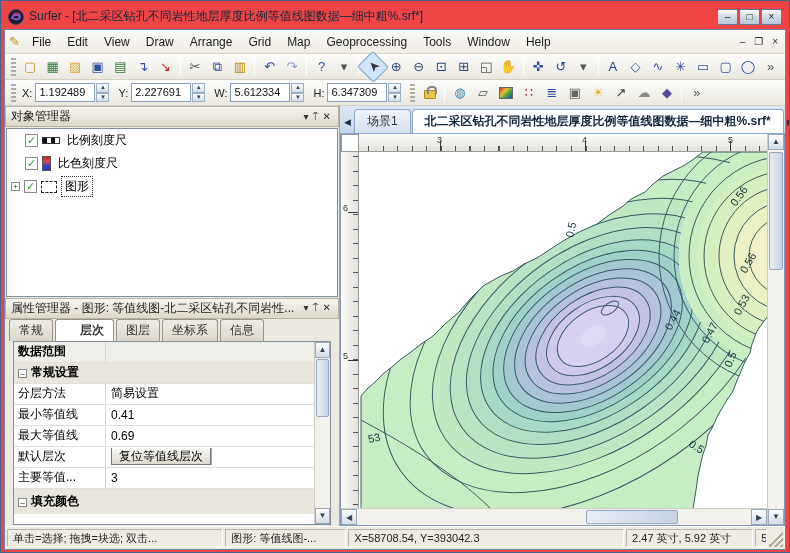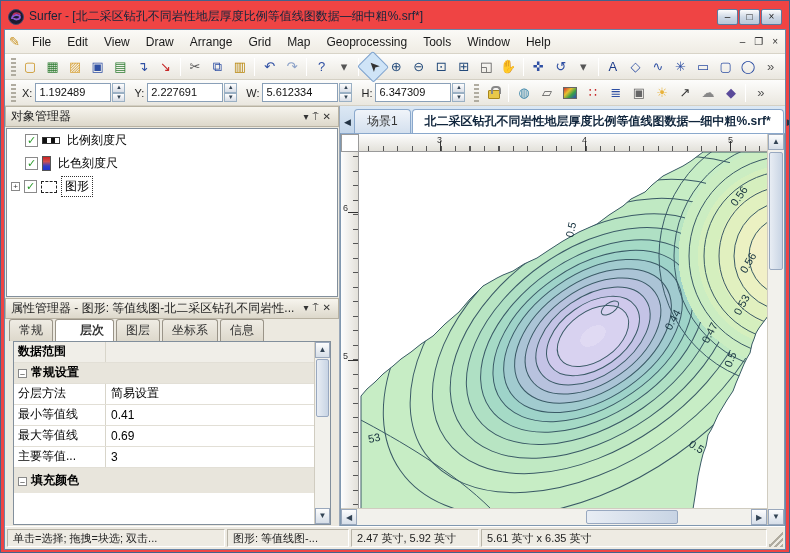--- a/index.html
+++ b/index.html
@@ -22,21 +22,21 @@
   
   .toolbar{height:26px;background:linear-gradient(#fdfdfc,#eae7df);display:flex;align-items:center;padding:0 3px;border-bottom:1px solid #d4d0c4;font-size:12px;}
   .grip{width:5px;height:18px;margin:0 3px;background:repeating-linear-gradient(180deg,#b0aca0 0 2px,transparent 2px 4px);}
   .tsep{width:1px;height:18px;background:#c4c0b4;margin:0 3px;border-right:1px solid #fff;}
   .tool{width:23px;height:22px;display:flex;align-items:center;justify-content:center;font-size:13px;border:1px solid transparent;border-radius:2px;}
   .tool.active{background:#cfe4f7;border-color:#7da2ce;}
   .tool.rot135{transform:rotate(-135deg);}
   
   .cfield{display:flex;align-items:center;margin-right:6px;}
   .cfield .flab{font-size:11px;color:#222;margin:0 3px;}
-  .fbox{width:76px;height:19px;background:#fff;border:1px solid #8aa0b8;font-size:11px;padding:2px 3px;color:#111;}
+  .fbox{width:60px;height:19px;background:#fff;border:1px solid #8aa0b8;font-size:11px;padding:2px 3px;color:#111;}
   .spin{width:13px;height:19px;display:flex;flex-direction:column;margin-left:1px;}
   .spin span{flex:1;font-size:6px;line-height:7px;text-align:center;color:#345;border:1px solid #9ab0c4;background:linear-gradient(#fefefe,#d8dde6);}
   .i-lock{width:12px;height:9px;background:#e8c84a;border:1px solid #a8861a;position:relative;border-radius:1px;margin-top:4px;}
   .i-lock:before{content:"";position:absolute;left:2px;top:-5px;width:6px;height:6px;border:2px solid #888;border-bottom:none;border-radius:4px 4px 0 0;}
   .i-grad{width:14px;height:12px;border:1px solid #666;background:linear-gradient(135deg,#d03030,#e8c030 35%,#38a048 65%,#3048c0);}
   
   .bodyrow{flex:1;display:flex;min-height:0;}
   .leftcol{width:335px;display:flex;flex-direction:column;border-right:1px solid #9aa8b8;background:#ece9e0;}
   .panel{display:flex;flex-direction:column;min-height:0;}
   .phead{height:21px;background:linear-gradient(#f7f5ee,#ddd8cb);border:1px solid #b8b2a2;display:flex;align-items:center;font-size:12px;color:#222;padding:0 5px;gap:4px;}
@@ -301,20 +301,24 @@
                 <span class="plab">分层方法</span>
                 <span class="pval">简易设置</span>
               </div>
               <div class="prow">
                 <span class="plab">最小等值线</span>
                 <span class="pval">0.41</span>
               </div>
               <div class="prow">
                 <span class="plab">最大等值线</span>
                 <span class="pval">0.69</span>
+              </div>
+              <div class="prow">
+                <span class="plab">默认层次</span>
+                <span class="pval"><span class="pbtn">复位等值线层次</span></span>
               </div>
               <div class="prow">
                 <span class="plab">主要等值...</span>
                 <span class="pval">3</span>
               </div>
               <div class="prow section partial">
                 <span class="psec"><span class="minus">–</span>填充颜色</span>
               </div>
               <div style="position: absolute; right: 0px; top: 0px; bottom: 0px; width: 16px; background: rgb(242, 241, 236); border-left: 1px solid rgb(208, 204, 192); display: flex; flex-direction: column;">
                 <div class="sbtn">▲</div>
@@ -461,18 +465,19 @@
             </div>
             <div class="sbtn">▼</div>
           </div>
         </div>
       </div>
     </div>
 
     <div class="statusbar" id="statusbar">
         <span class="seg" style="width: 218px;">单击=选择; 拖拽=块选; 双击...</span>
         <span class="seg" style="width: 122px;">图形: 等值线图-...</span>
+        <span class="seg" style="width: 278px;">X=58708.54, Y=393042.3</span>
         <span class="seg" style="width: 128px;">2.47 英寸, 5.92 英寸</span>
         <span class="seg" style="flex: 1 1 0%;">5.61 英寸 x 6.35 英寸</span>
         <span class="sizegrip"></span>
       </div>
   </div>
 </div>
 
 </body></html>

